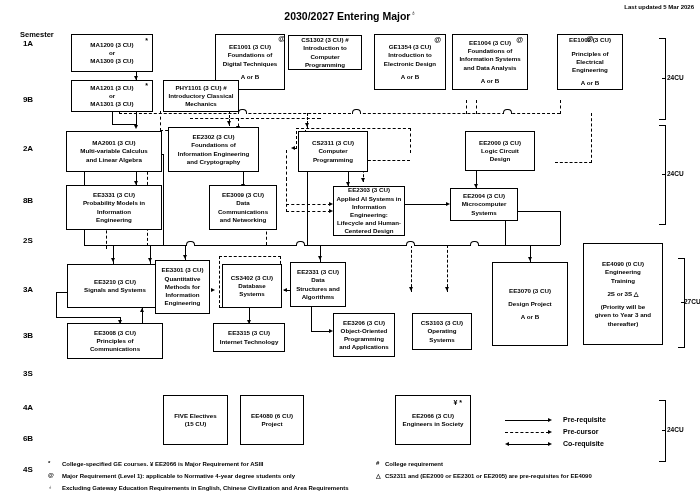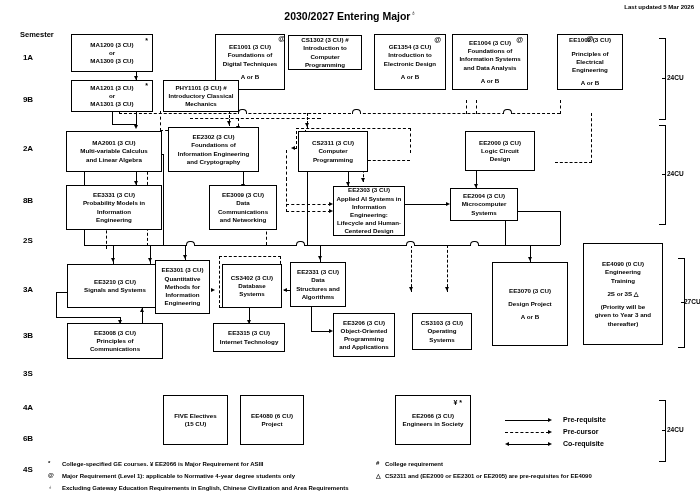--- a/index.html
+++ b/index.html
@@ -87,21 +87,21 @@
 <div id="root">
 
   <div class="abs title">
     <div>
       <span>2030/2027 Entering Major</span><span class="sup">♁</span>
     </div>
   </div>
   <div class="abs lastupd">Last updated 5 Mar 2026</div>
   <div class="abs semhdr">Semester</div>
 
-  <div class="abs sem" style="top:53px">1A</div>
+  <div class="abs sem" style="top:39px">1A</div>
   <div class="abs sem" style="top:95px">9B</div>
   <div class="abs sem" style="top:144px">2A</div>
   <div class="abs sem" style="top:196px">8B</div>
   <div class="abs sem" style="top:236px">2S</div>
   <div class="abs sem" style="top:285px">3A</div>
   <div class="abs sem" style="top:331px">3B</div>
   <div class="abs sem" style="top:369px">3S</div>
   <div class="abs sem" style="top:403px">4A</div>
   <div class="abs sem" style="top:434px">6B</div>
   <div class="abs sem" style="top:465px">4S</div>

